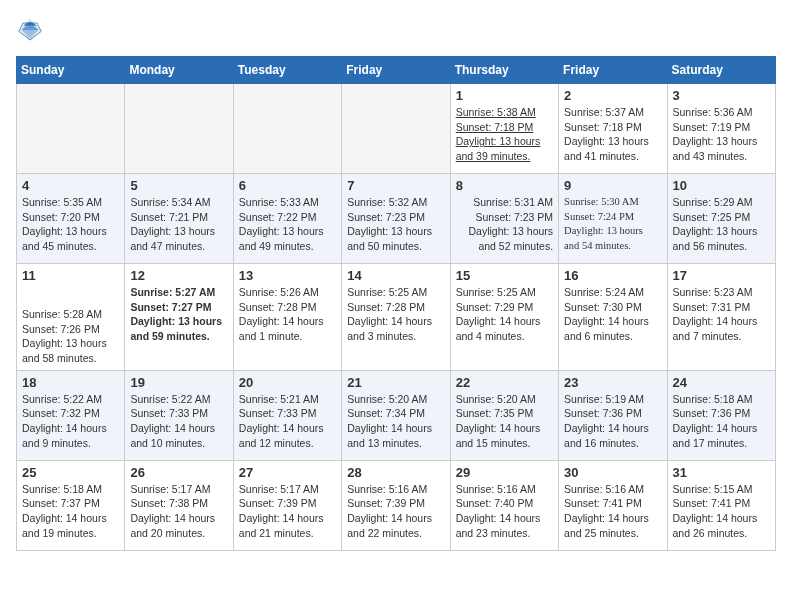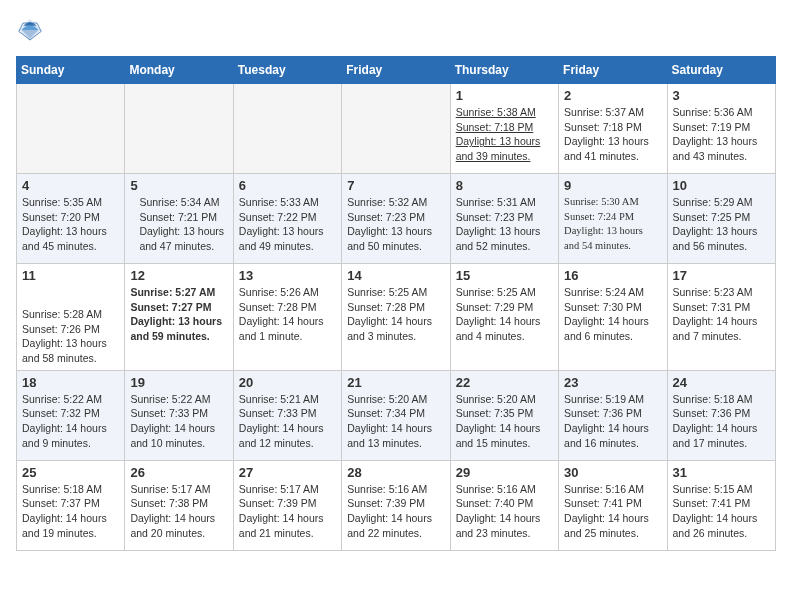--- a/index.html
+++ b/index.html
@@ -153,42 +153,42 @@
       <tr class="row-alt">
         <td>
           <span class="day-number">4</span>
           <div class="day-info" style="white-space: pre-line;">Sunrise: 5:35 AM
 Sunset: 7:20 PM
 Daylight: 13 hours
 and 45 minutes.</div>
         </td>
         <td>
           <span class="day-number">5</span>
-          <div class="day-info" style="white-space: pre-line; margin-left: 9px;">Sunrise: 5:34 AM
+          <div class="day-info" style="white-space: pre-line;">Sunrise: 5:34 AM
 Sunset: 7:21 PM
 Daylight: 13 hours
 and 47 minutes.</div>
         </td>
         <td>
           <span class="day-number">6</span>
           <div class="day-info" style="white-space: pre-line;">Sunrise: 5:33 AM
 Sunset: 7:22 PM
 Daylight: 13 hours
 and 49 minutes.</div>
         </td>
         <td>
           <span class="day-number">7</span>
           <div class="day-info" style="white-space: pre-line;">Sunrise: 5:32 AM
 Sunset: 7:23 PM
 Daylight: 13 hours
 and 50 minutes.</div>
         </td>
         <td>
           <span class="day-number">8</span>
-          <div class="day-info" style="white-space: pre-line;">Sunrise: 5:31 AM
+          <div class="day-info" style="white-space: pre-line; text-align: right;">Sunrise: 5:31 AM
 Sunset: 7:23 PM
 Daylight: 13 hours
 and 52 minutes.</div>
         </td>
         <td>
           <span class="day-number">9</span>
           <div class="day-info" style="white-space: pre-line; font-family: Liberation Serif, serif;">Sunrise: 5:30 AM
 Sunset: 7:24 PM
 Daylight: 13 hours
 and 54 minutes.</div>

